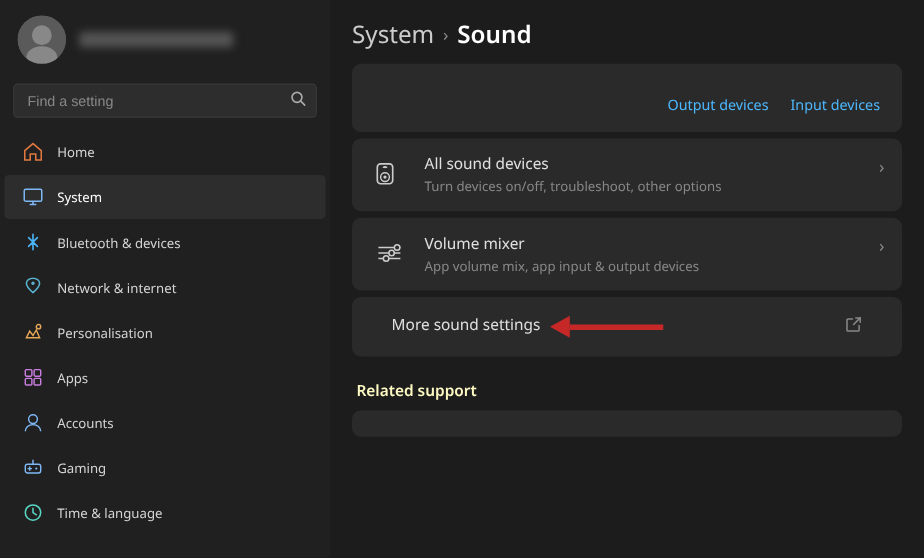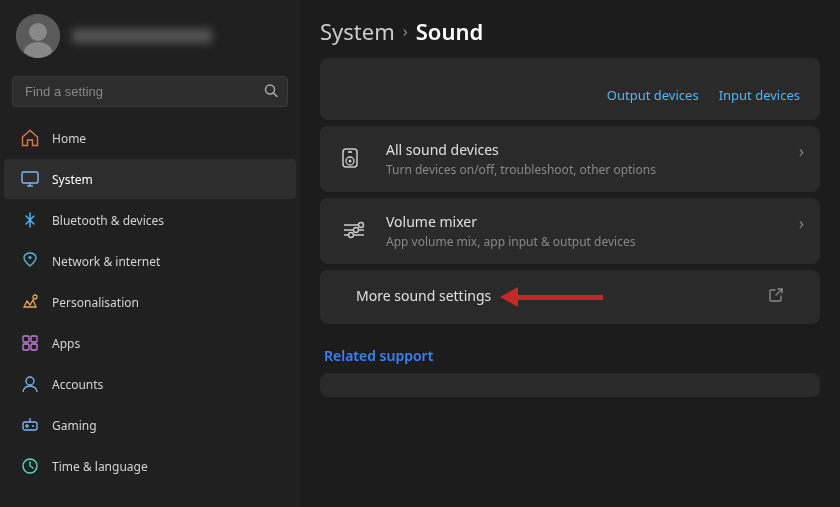--- a/index.html
+++ b/index.html
@@ -234,21 +234,21 @@
     .external-icon {
       color: #888;
       font-size: 16px;
     }
 
     
     .related-support {
       padding: 16px 4px 8px 4px;
       font-size: 14px;
       font-weight: 600;
-      color: #3b82f6;
+      color: #fef9c3;
     }
 
     .support-item {
       background: #2a2a2a;
       border-radius: 8px;
       padding: 12px 16px;
       font-size: 13px;
       color: #ccc;
       display: flex;
       align-items: center;

